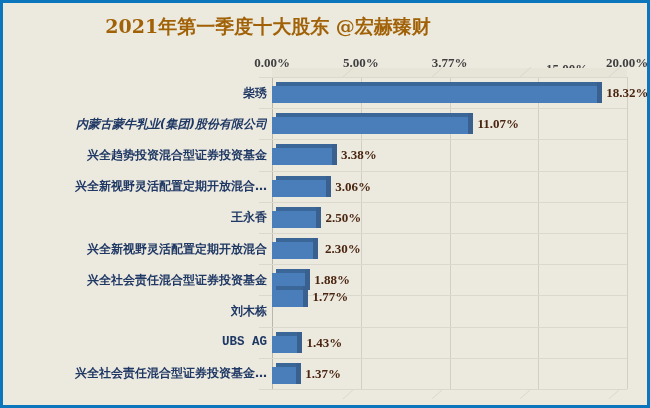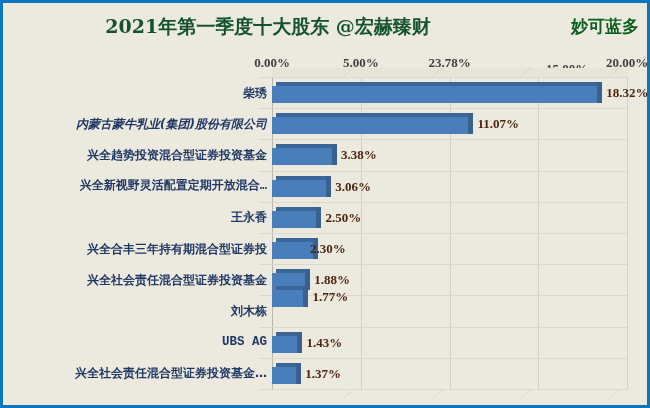--- a/index.html
+++ b/index.html
@@ -27,21 +27,21 @@
   }
   #chart-title {
     position: absolute;
     left: 0;
     top: 0;
     width: 530px;
     text-align: center;
     font-family: "DejaVu Serif", serif;
     font-size: 19px;
     font-weight: bold;
-    color: #14532d;
+    color: #a16207;
     letter-spacing: 0px;
     white-space: nowrap;
   }
   #series-name {
     position: absolute;
     right: 14px;
     top: 1px;
     font-family: "DejaVu Serif", serif;
     font-size: 17px;
     font-weight: bold;
@@ -179,38 +179,37 @@
     font-size: 12.5px;
   }
 </style>
 </head>
 <body>
 
 <div id="chart-frame">
 
   <div id="title-row">
     <div id="chart-title">2021年第一季度十大股东 @宏赫臻财</div>
-    <div id="series-name">妙可蓝多</div>
   </div>
 
   <div id="x-axis-labels">
       <div class="x-tick-label" style="left: 269px; font-family: Liberation Serif, serif;">0.00%</div>
       <div class="x-tick-label" style="left: 357.75px;">5.00%</div>
-      <div class="x-tick-label" style="left: 446.5px;">23.78%</div>
+      <div class="x-tick-label" style="left: 446.5px;">3.77%</div>
       <div class="x-tick-label" style="left: 564px; margin-top: 6px;">15.00%</div>
       <div class="x-tick-label" style="left: 624px;">20.00%</div>
     </div>
 
   <div id="cat-labels">
       <div class="cat-label" style="top: 7.6px; height: 16px; line-height: 16px;">柴琇</div>
       <div class="cat-label" style="top: 38.8px; height: 16px; line-height: 16px; font-style: italic;">内蒙古蒙牛乳业(集团)股份有限公司</div>
       <div class="cat-label" style="top: 70px; height: 16px; line-height: 16px;">兴全趋势投资混合型证券投资基金</div>
-      <div class="cat-label" style="top: 101.2px; height: 16px; line-height: 16px; font-family: Liberation Mono, monospace;">兴全新视野灵活配置定期开放混合…</div>
+      <div class="cat-label" style="top: 101.2px; height: 16px; line-height: 16px;">兴全新视野灵活配置定期开放混合…</div>
       <div class="cat-label" style="top: 132.4px; height: 16px; line-height: 16px;">王永香</div>
-      <div class="cat-label" style="top: 163.6px; height: 16px; line-height: 16px;">兴全合丰三年持有期混合型证券投</div>
+      <div class="cat-label" style="top: 163.6px; height: 16px; line-height: 16px;">兴全新视野灵活配置定期开放混合</div>
       <div class="cat-label" style="top: 194.8px; height: 16px; line-height: 16px;">兴全社会责任混合型证券投资基金</div>
       <div class="cat-label" style="top: 226px; height: 16px; line-height: 16px;">刘木栋</div>
       <div class="cat-label latin" style="top: 257.2px; height: 16px; line-height: 16px;">UBS AG</div>
       <div class="cat-label" style="top: 288.4px; height: 16px; line-height: 16px;">兴全社会责任混合型证券投资基金…</div>
     </div>
 
   <div id="plot-area">
     <div id="wall-top"></div>
     <div id="axis-left"></div>
   <div class="gridline" style="left: 88.75px;"></div>
@@ -270,21 +269,21 @@
         </div>
         <div class="bar-label" style="left: 53.375px; top: 8px;">2.50%</div>
       </div>
       <div class="row-sep" style="top: 156px;"></div>
       <div class="bar-row" style="top: 156px; height: 31.2px;">
         <div class="bar-wrap" style="top: 5px; width: 45.825px; height: 21px;">
           <div class="bar-body" style="width: 40.825px; background: rgb(74, 126, 187);"></div>
           <div class="bar-top" style="width: 40.825px;"></div>
           <div class="bar-side" style="left: 40.825px; background: rgb(57, 96, 143);"></div>
         </div>
-        <div class="bar-label" style="left: 38px; top: 8px;">2.30%</div>
+        <div class="bar-label" style="left: 53px; top: 8px;">2.30%</div>
       </div>
       <div class="row-sep" style="top: 187.2px;"></div>
       <div class="bar-row" style="top: 187.2px; height: 31.2px;">
         <div class="bar-wrap" style="top: 5px; width: 38.37px; height: 21px;">
           <div class="bar-body" style="width: 33.37px; background: rgb(74, 126, 187);"></div>
           <div class="bar-top" style="width: 33.37px;"></div>
           <div class="bar-side" style="left: 33.37px; background: rgb(57, 96, 143);"></div>
         </div>
         <div class="bar-label" style="left: 42.37px; top: 8px;">1.88%</div>
       </div>

